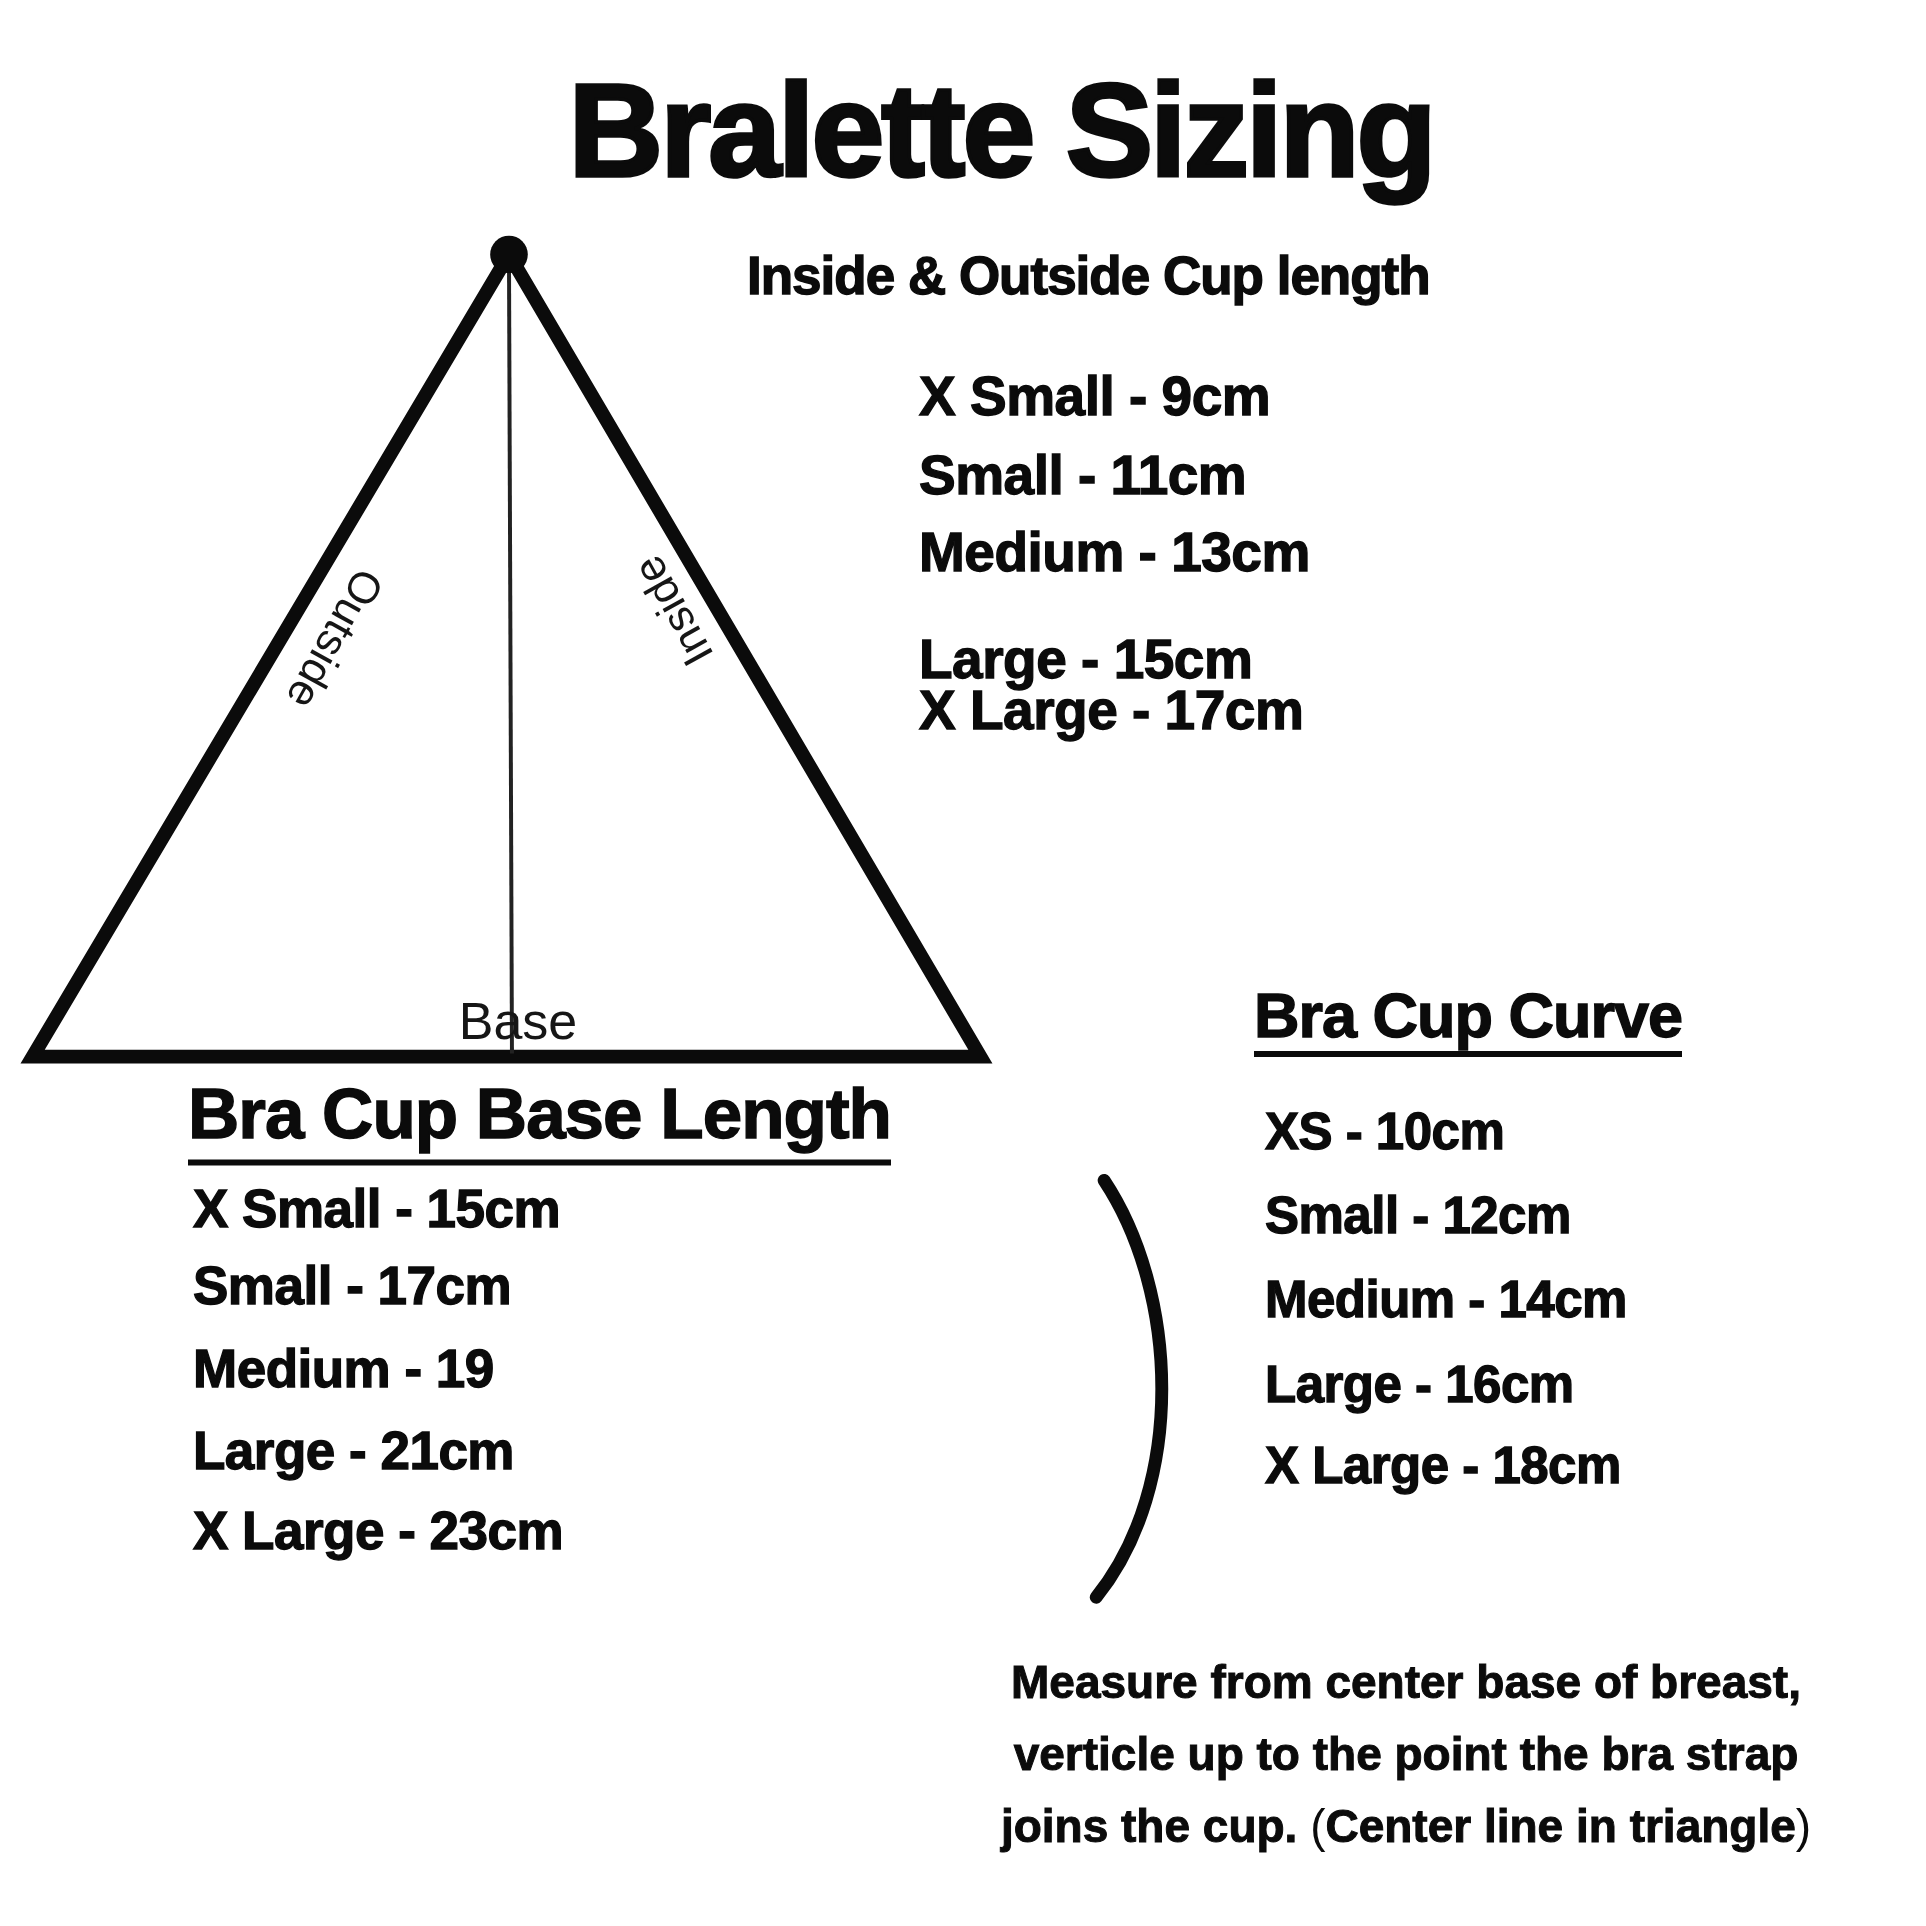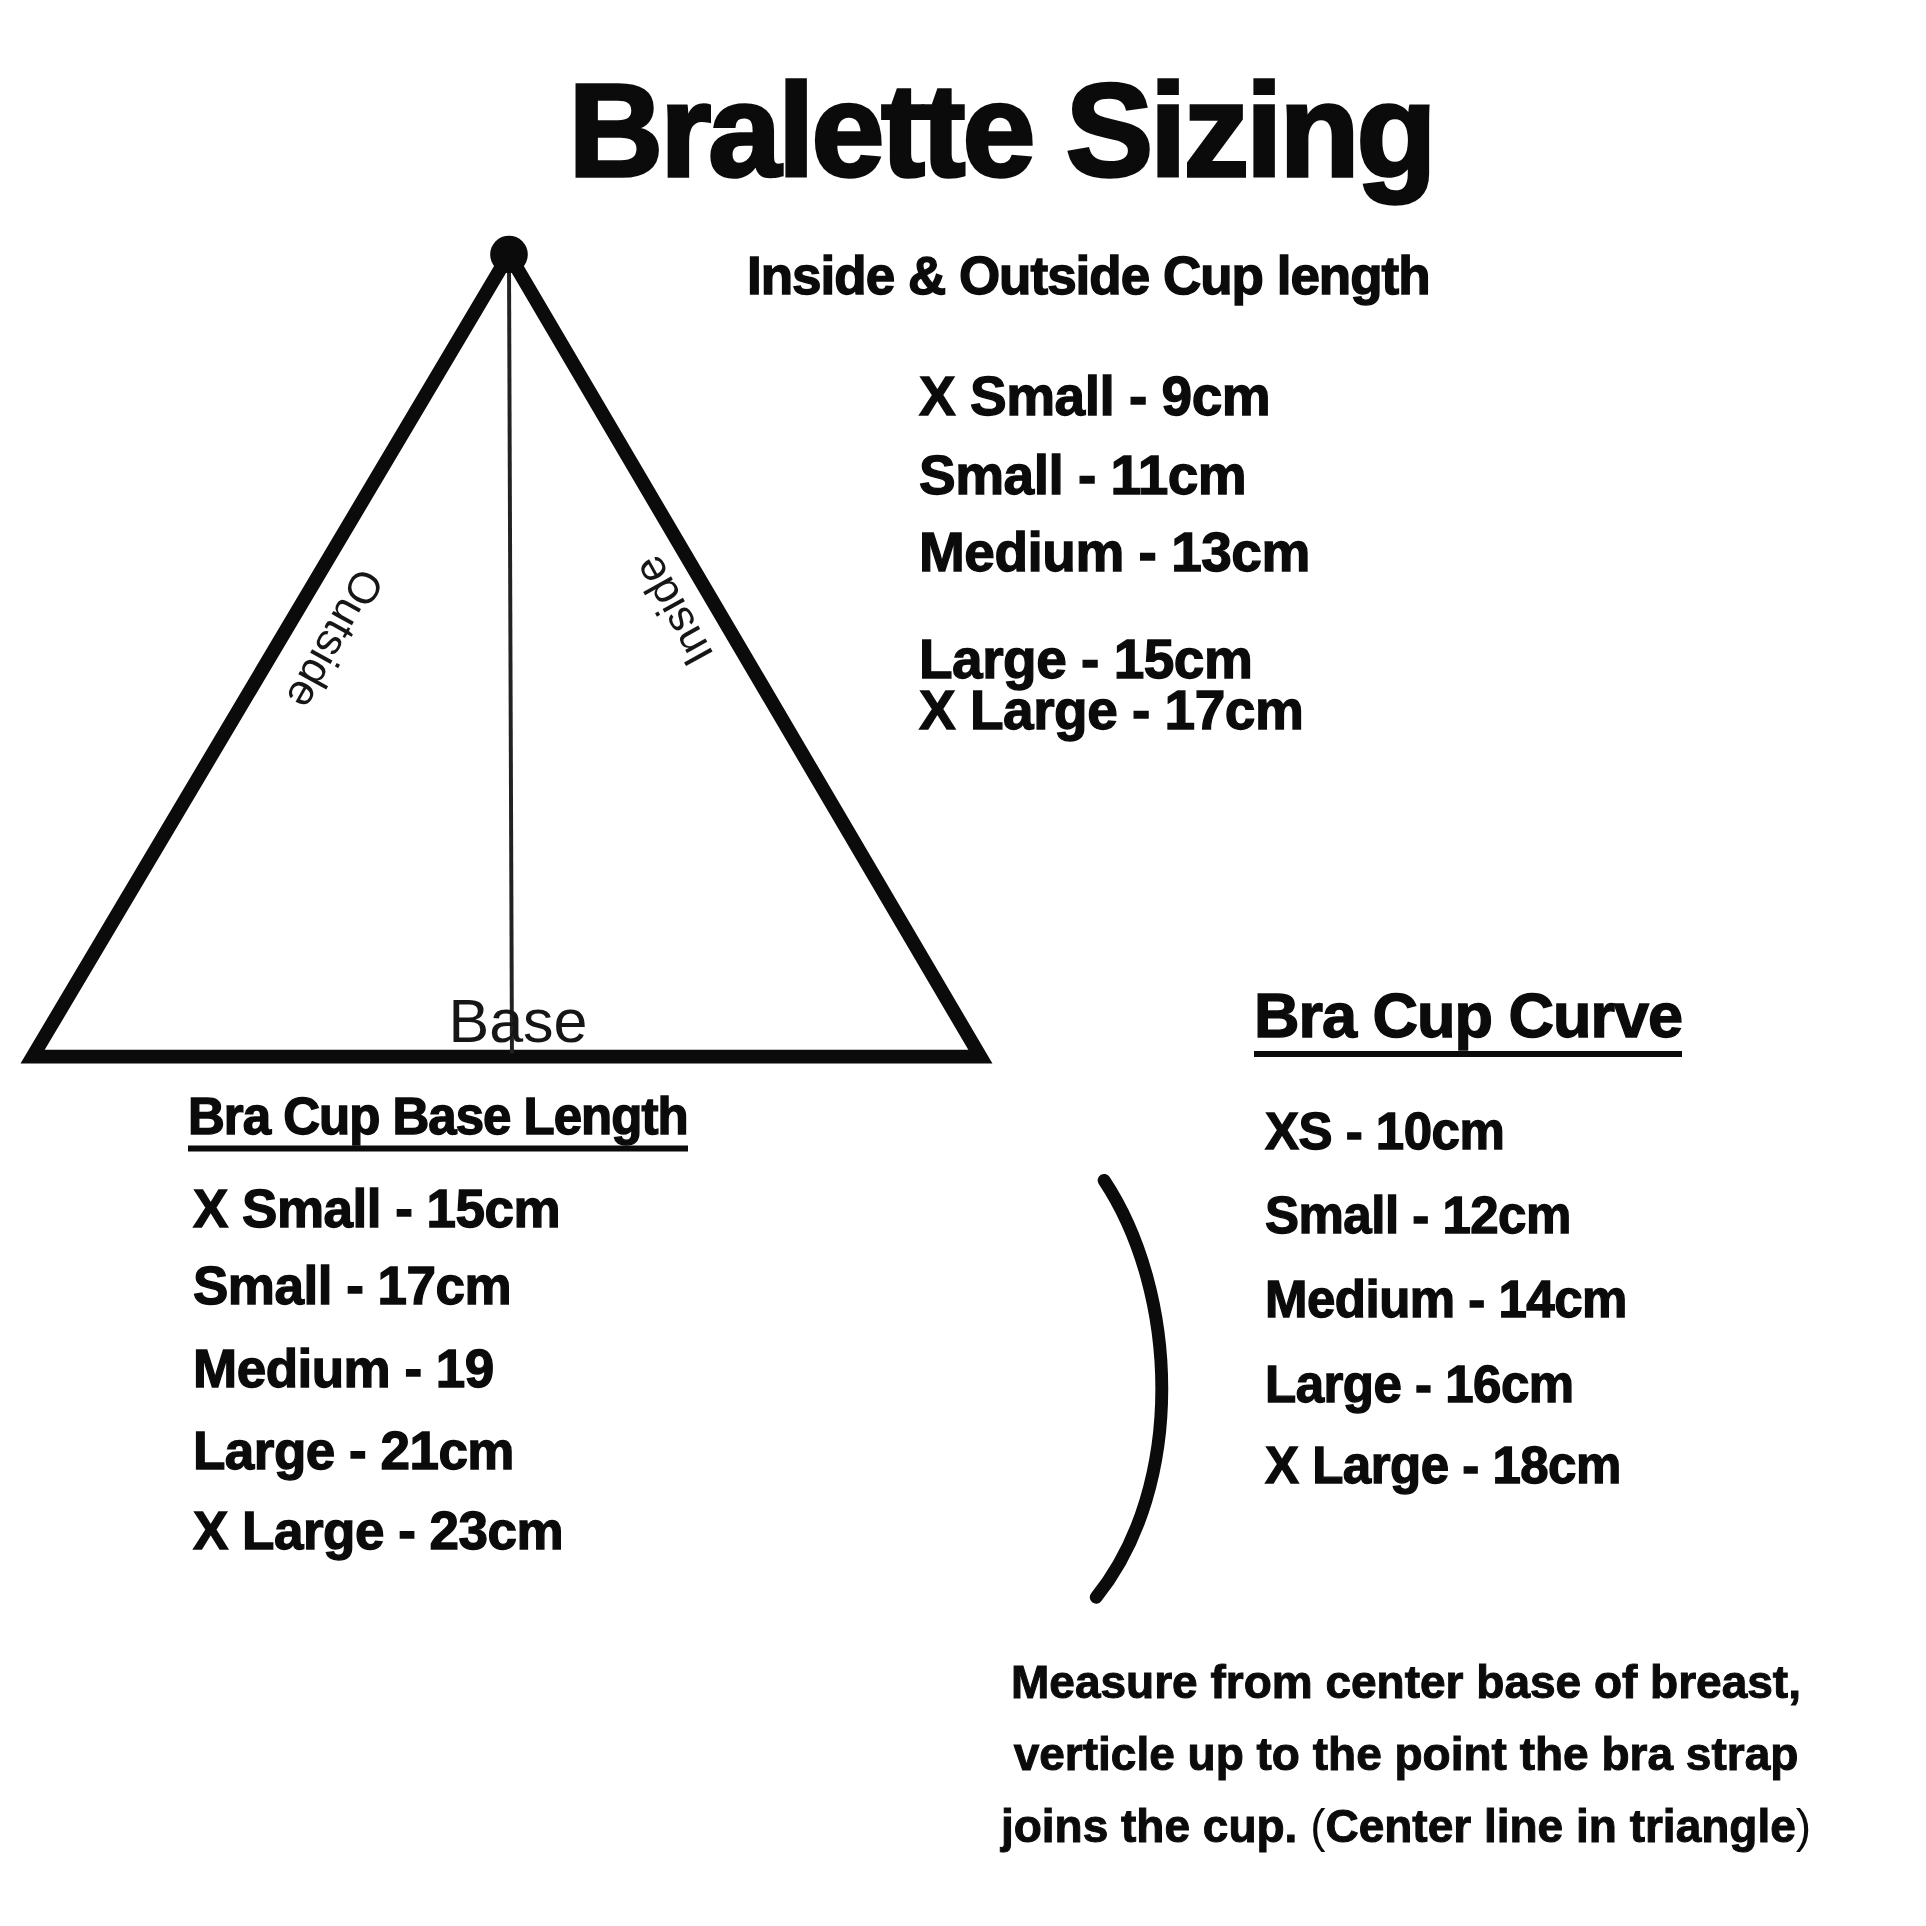--- a/index.html
+++ b/index.html
@@ -26,22 +26,22 @@
     -webkit-text-stroke:3.5px var(--ink);
     z-index:2;
   }
   .sec-heading{
     font-weight:700;white-space:nowrap;
     -webkit-text-stroke:1.4px var(--ink);
     letter-spacing:-1px;z-index:2;text-align:right;
   }
   .heading-cuplength{left:747px;top:275px;transform:translateY(-50%);font-size:53px;}
   .heading-baselength{
-    left:188px;top:1119px;transform:translateY(-50%);font-size:51px;
-    border-bottom:6px solid var(--ink);
+    left:188px;top:1119px;transform:translateY(-50%);font-size:71px;
+    padding-bottom:6px;border-bottom:6px solid var(--ink);
   }
   .heading-cupcurve{
     left:1254px;top:1018px;transform:translateY(-50%);font-size:63px;
     border-bottom:6px solid var(--ink);
   }
   .size-item{
     font-weight:700;white-space:nowrap;
     -webkit-text-stroke:1.3px var(--ink);
     letter-spacing:-0.5px;
     transform:translateY(-50%);z-index:2;
@@ -55,21 +55,21 @@
   }
   .label-outside{
     left:335px;top:639px;font-size:44px;
     transform:translate(-50%,-50%) rotate(119deg);
   }
   .label-inside{
     left:673px;top:611px;font-size:44px;
     transform:translate(-50%,-50%) rotate(-119deg);
   }
   .label-base{
-    left:518px;top:1021px;font-size:61px;
+    left:518px;top:1021px;font-size:52px;
     transform:translate(-50%,-50%);
   }
 
   .note{
     left:911px;top:1646px;width:990px;
     text-align:center;z-index:2;
   }
   .note-line{
     font-size:46px;font-weight:700;line-height:72px;
     -webkit-text-stroke:1px var(--ink);

